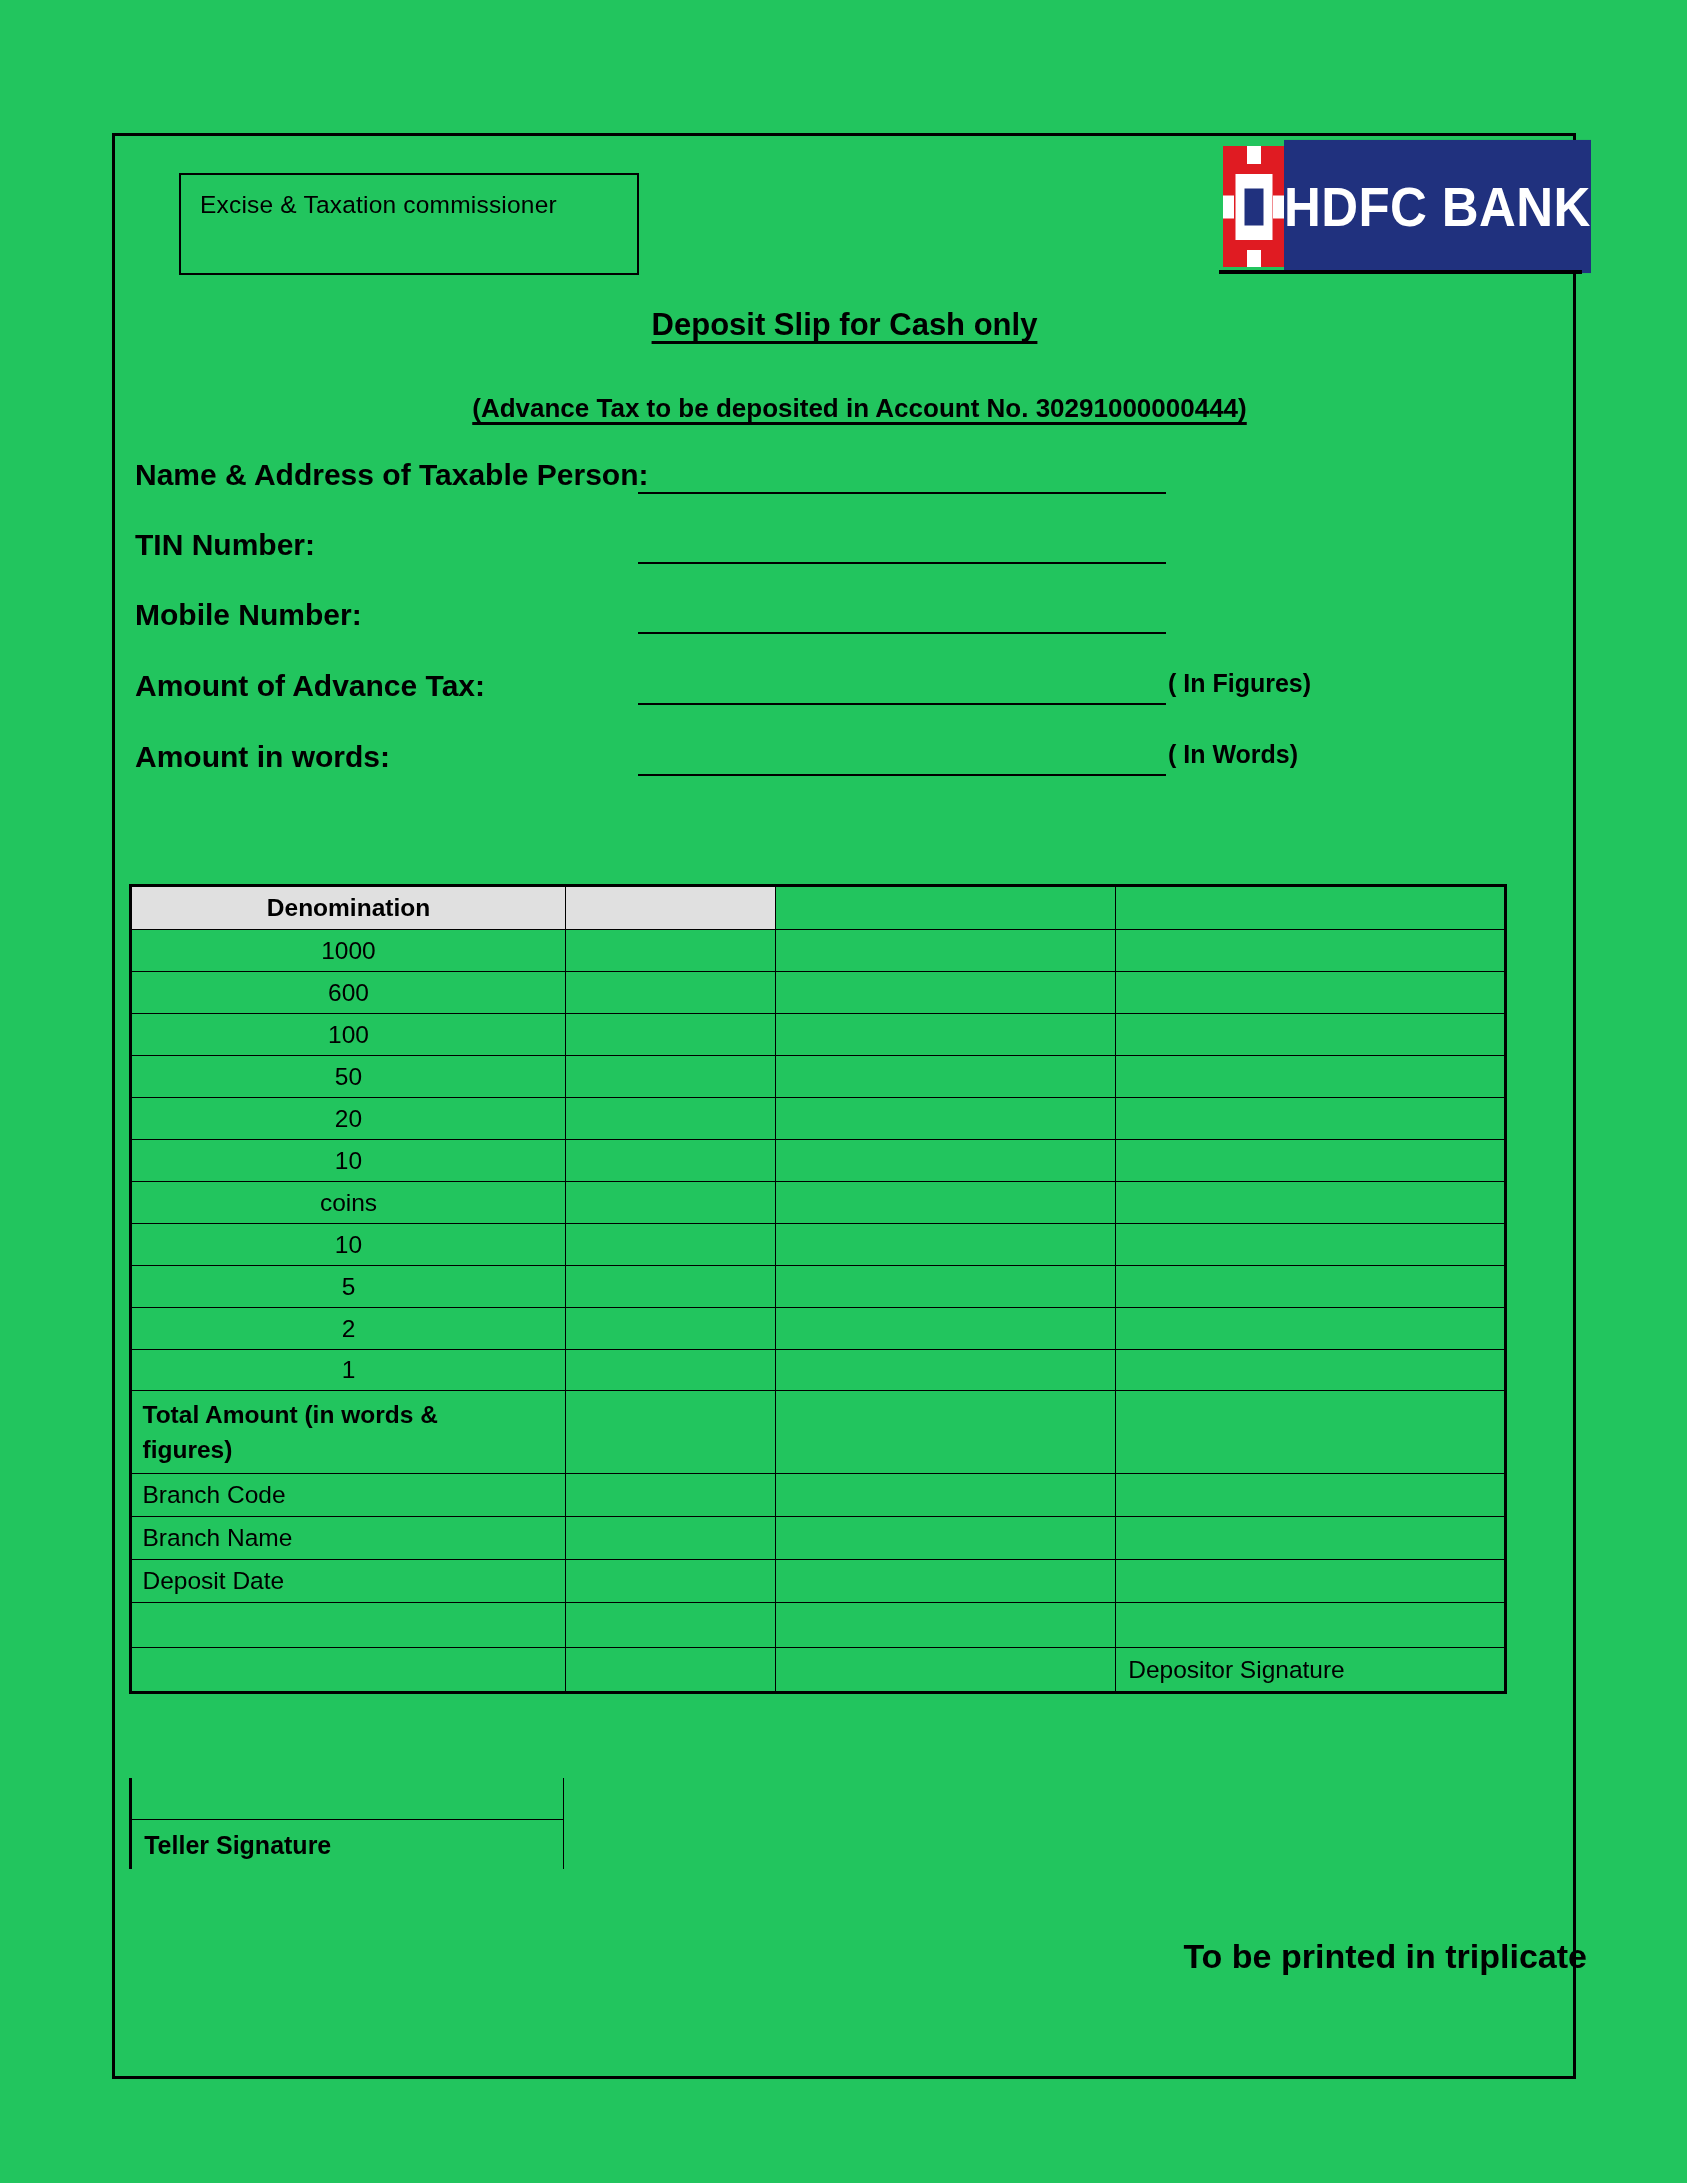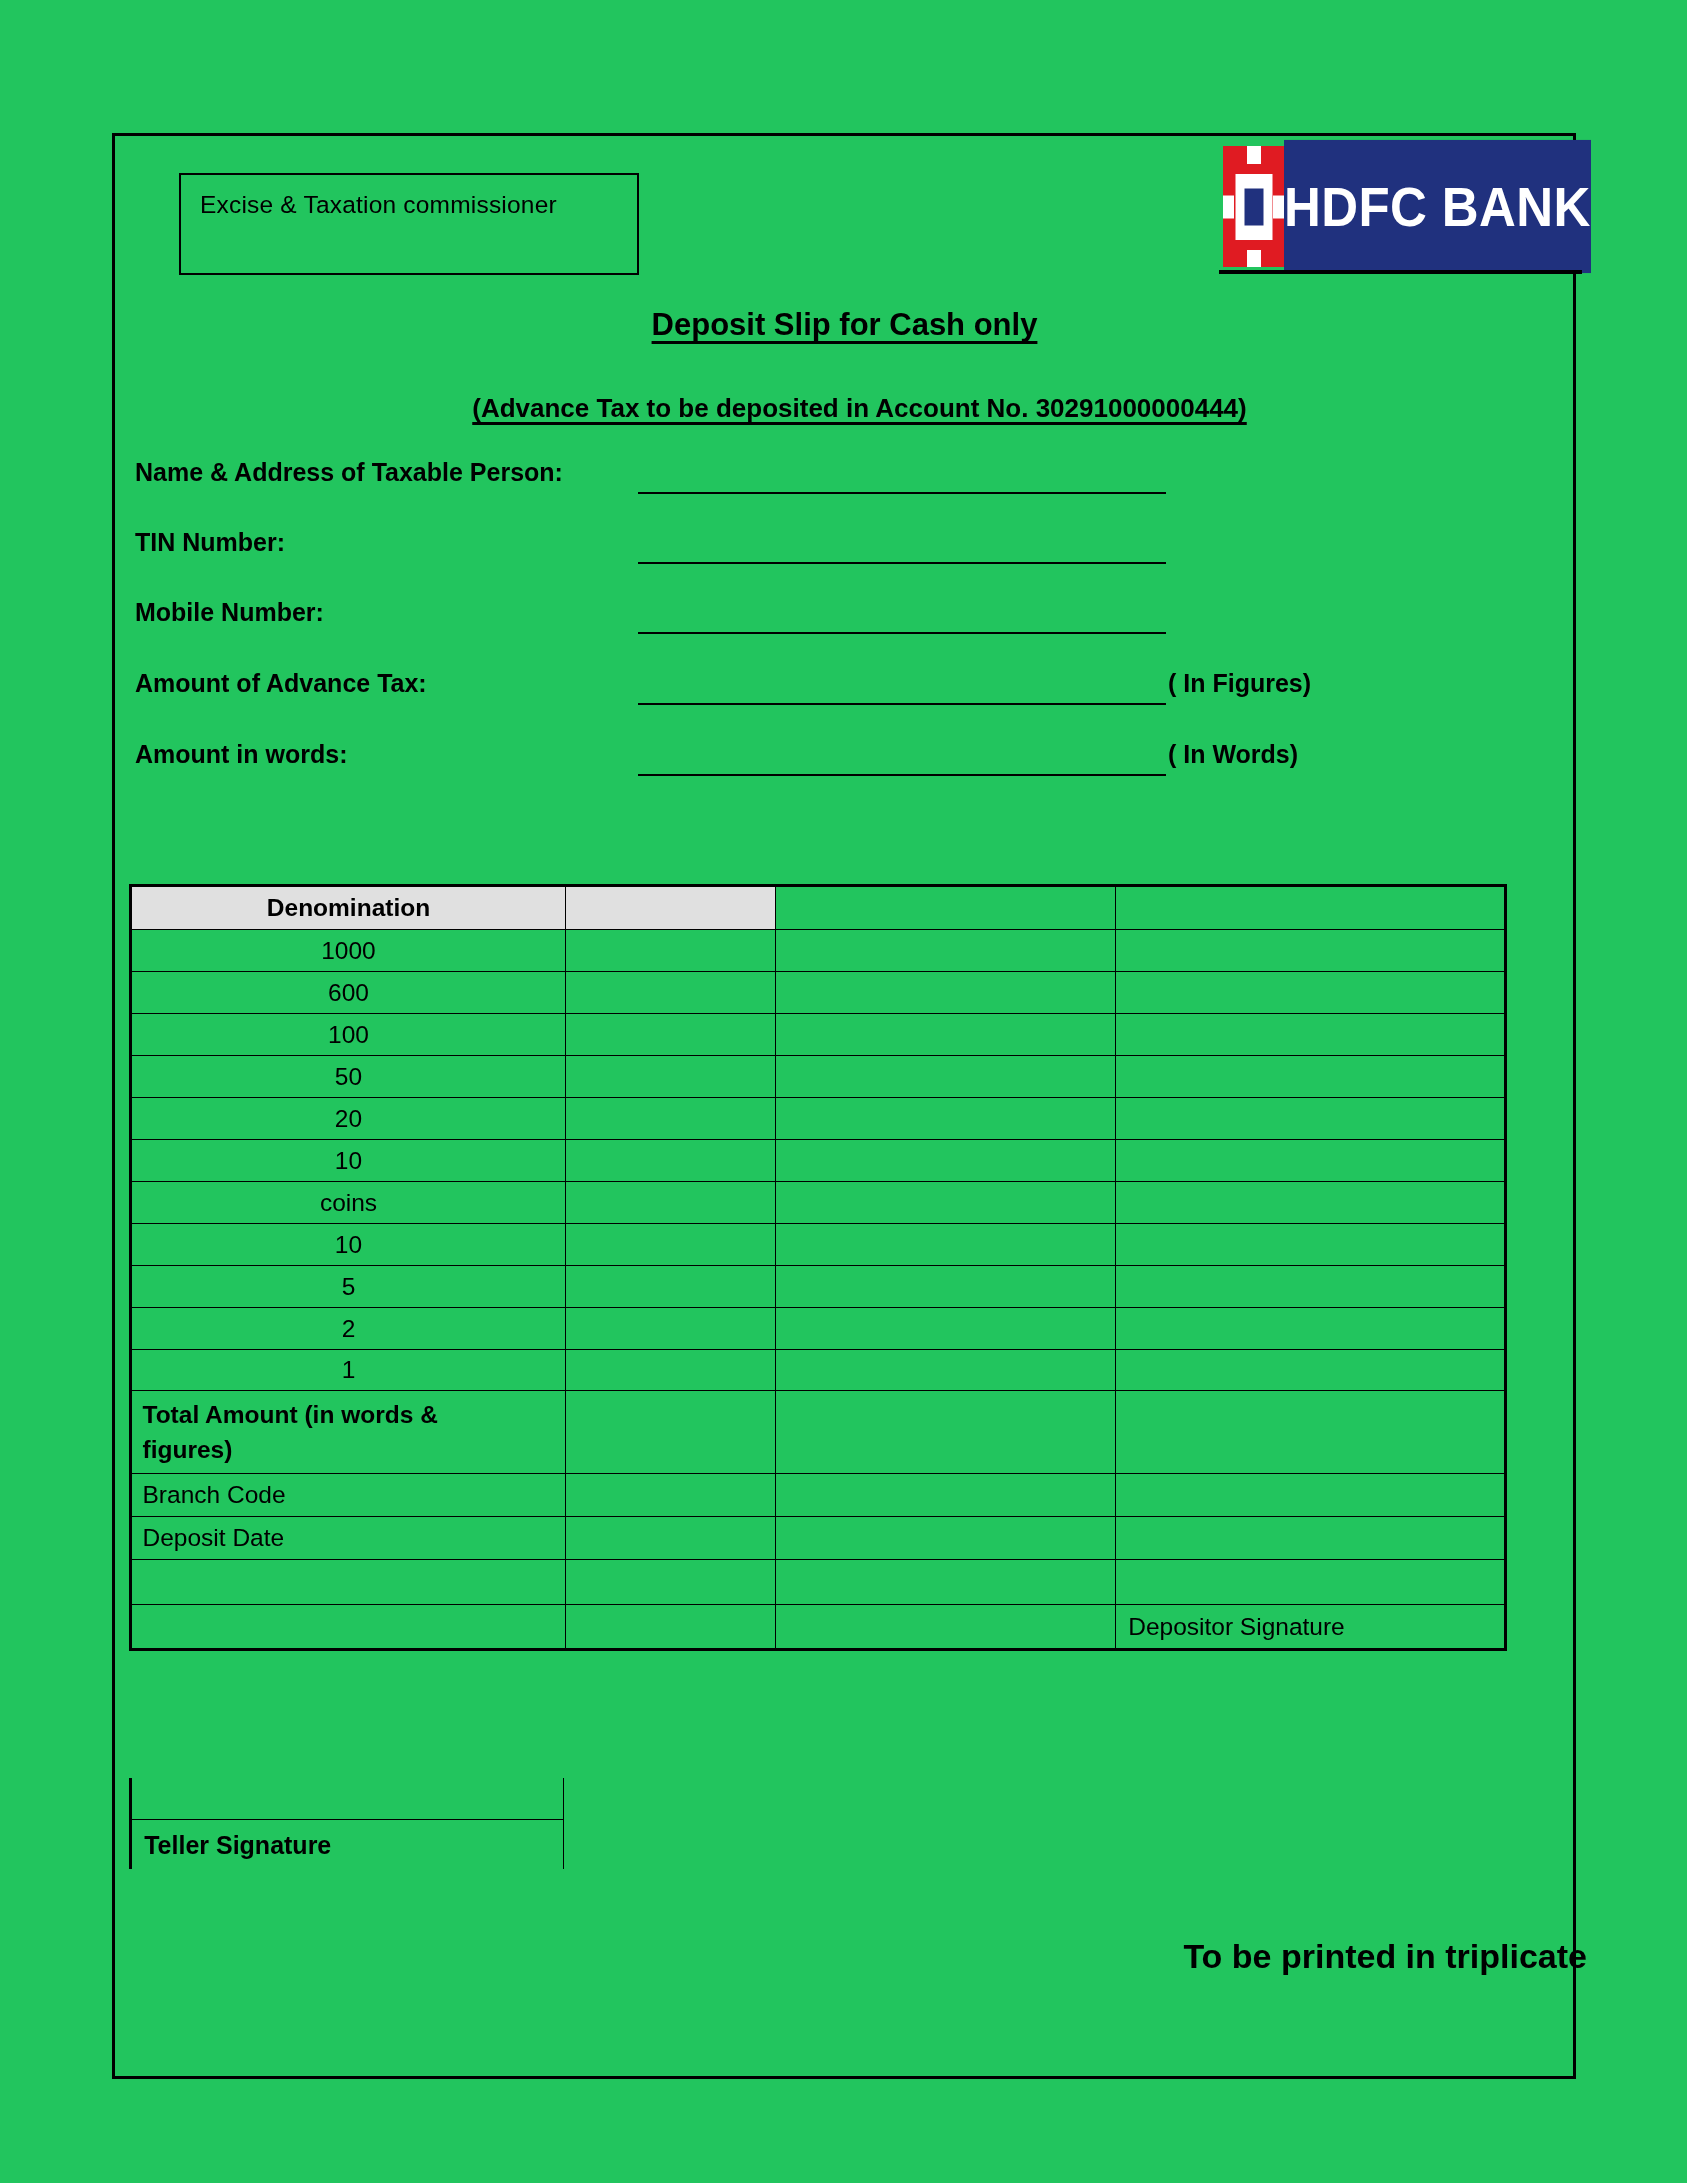--- a/index.html
+++ b/index.html
@@ -46,21 +46,21 @@
     font-size:31px; font-weight:bold; text-decoration:underline;
     text-decoration-thickness:2.6px; text-underline-offset:6.1px;
   }
   .doc-subtitle {
     position:absolute; left:112px; top:393px; width:1465px; text-align:center;
     font-size:26px; font-weight:bold; text-decoration:underline;
     text-decoration-thickness:2.6px; text-underline-offset:5.2px;margin-left:15px;
   }
 
   .field-row { position:absolute; left:0; width:1687px; height:42px; }
-  .field-label { position:absolute; left:135px; top:0; font-size:25px; font-weight:bold; }
+  .field-label { position:absolute; left:135px; top:0; font-size:30px; font-weight:bold; }
   .field-line  { position:absolute; left:638px; top:-3.5px; width:528px; height:37px;
                  border-bottom:2.6px solid #000; }
   .field-suffix { position:absolute; left:1168px; top:0; font-size:25px; font-weight:bold; }
 
   table.deposit {
     position:absolute; left:129px; top:884px; width:1375px;
     border-collapse:collapse; table-layout:fixed; border:3.5px solid #000;
   }
   table.deposit td { border:1.7px solid #000; font-size:24.5px; vertical-align:middle; overflow:hidden; }
   td.hd { background:#e0e0e0; font-weight:bold; text-align:center; font-size:25px;
@@ -225,20 +225,26 @@
           <td></td>
           <td></td>
     </tr>
     <tr style="height:43px;">
       <td class="info-cell">Branch Code</td>
       <td></td>
           <td></td>
           <td></td>
     </tr>
     <tr style="height:43px;">
+      <td class="info-cell">Branch Name</td>
+      <td></td>
+          <td></td>
+          <td></td>
+    </tr>
+    <tr style="height:43px;">
       <td class="info-cell">Deposit Date</td>
       <td></td>
           <td></td>
           <td></td>
     </tr>
     <tr style="height:45px;">
       <td></td>
           <td></td>
       <td></td>
           <td></td>

